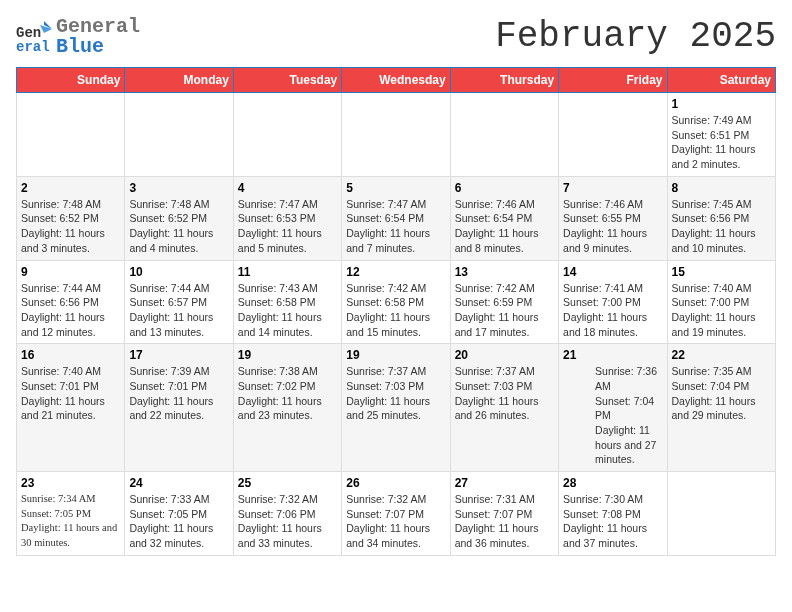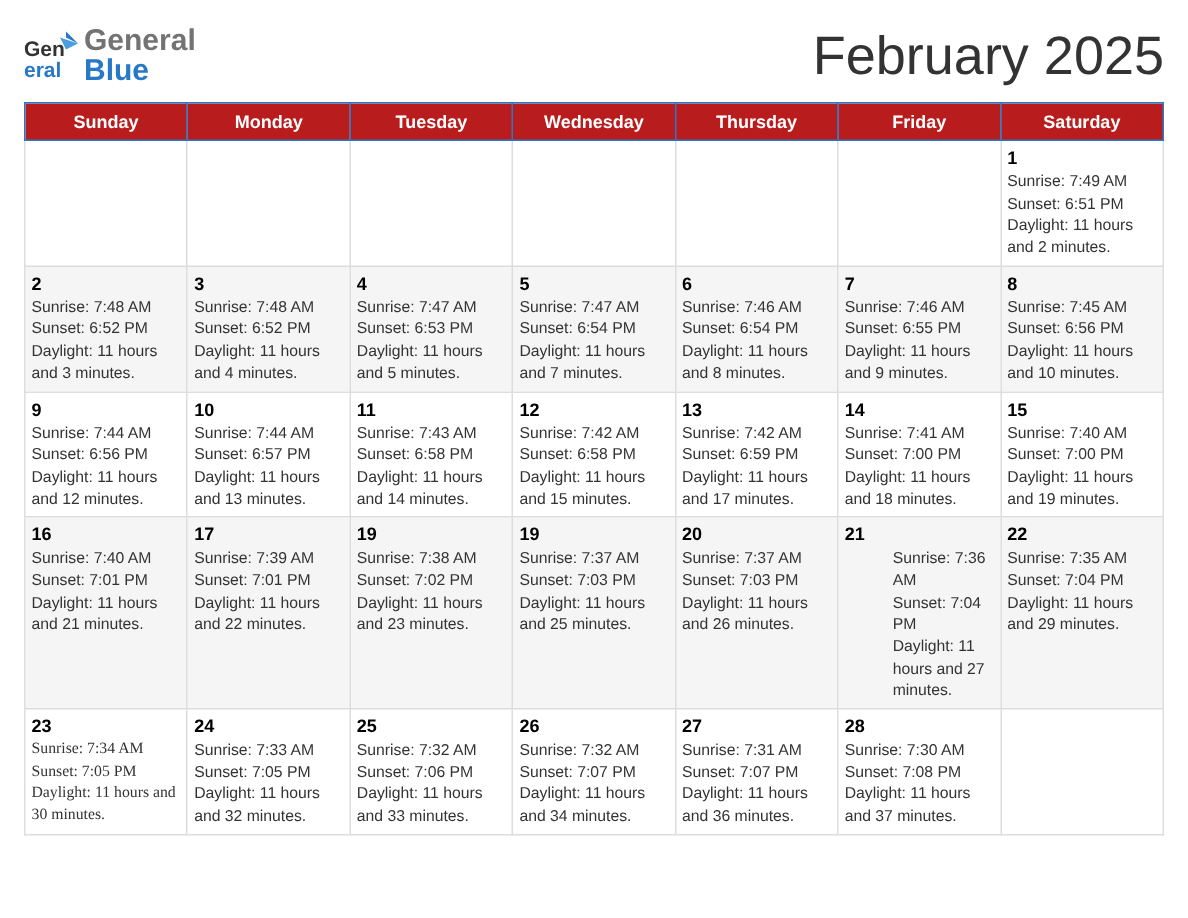--- a/index.html
+++ b/index.html
@@ -8,43 +8,44 @@
       background: #fff;
       width: 792px;
       min-height: 612px;
       padding: 16px;
     }
     .header {
       display: flex;
       justify-content: space-between;
       align-items: center;
       margin-bottom: 10px;
+      font-family: Liberation Mono, monospace;
     }
     .title-block {
       text-align: right;
     }
     .calendar-title {
       font-size: 36px;
       font-weight: normal;
       color: #333;
     }
     .calendar-subtitle {
       font-size: 16px;
       color: #555;
     }
     .calendar {
       width: 100%;
       border-collapse: collapse;
       font-size: 11px;
     }
     .calendar th {
-      background-color: #b91c1c;
+      background-color: #ef4444;
       color: #fff;
       padding: 5px 4px;
-      text-align: center;
+      text-align: right;
       font-size: 12px;
       font-weight: bold;
       border: 1px solid #2878c8;
       margin-top: 30px;
     }
     .calendar td {
       vertical-align: top;
       padding: 4px;
       border: 1px solid #ddd;
       width: 107px;

